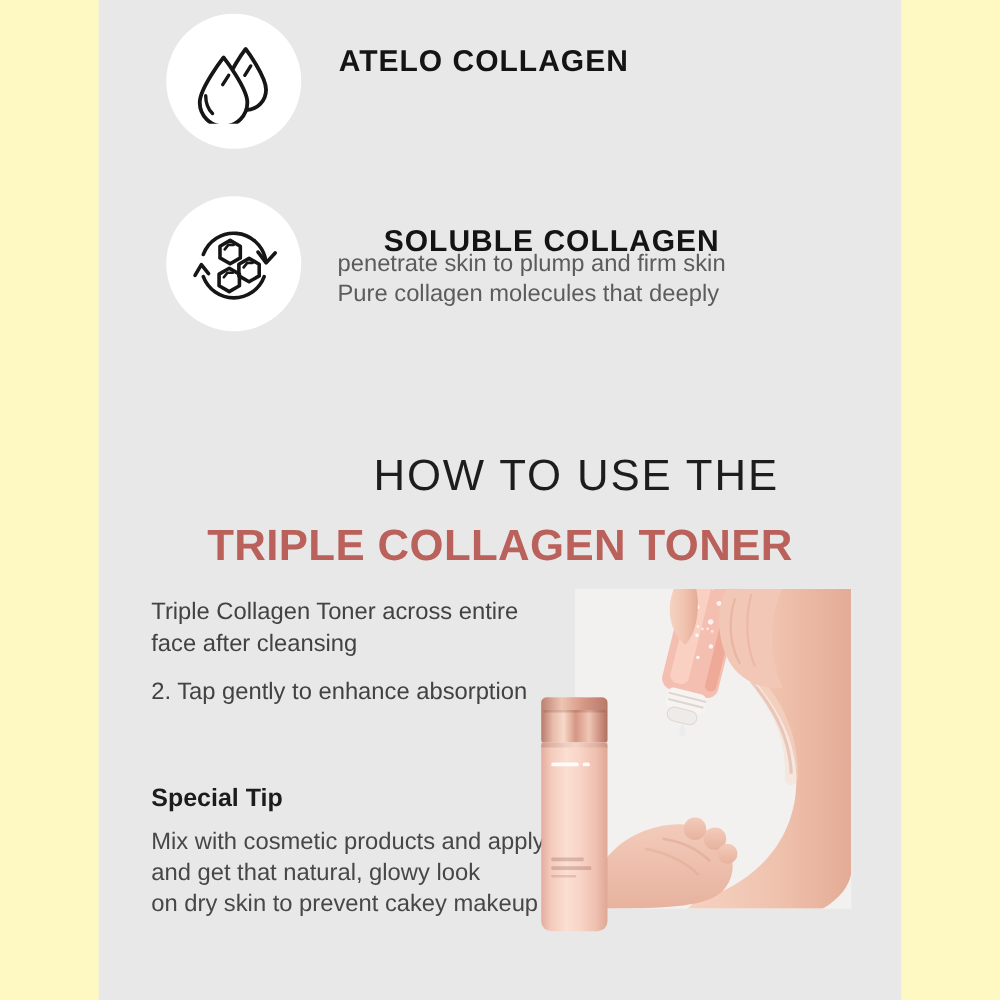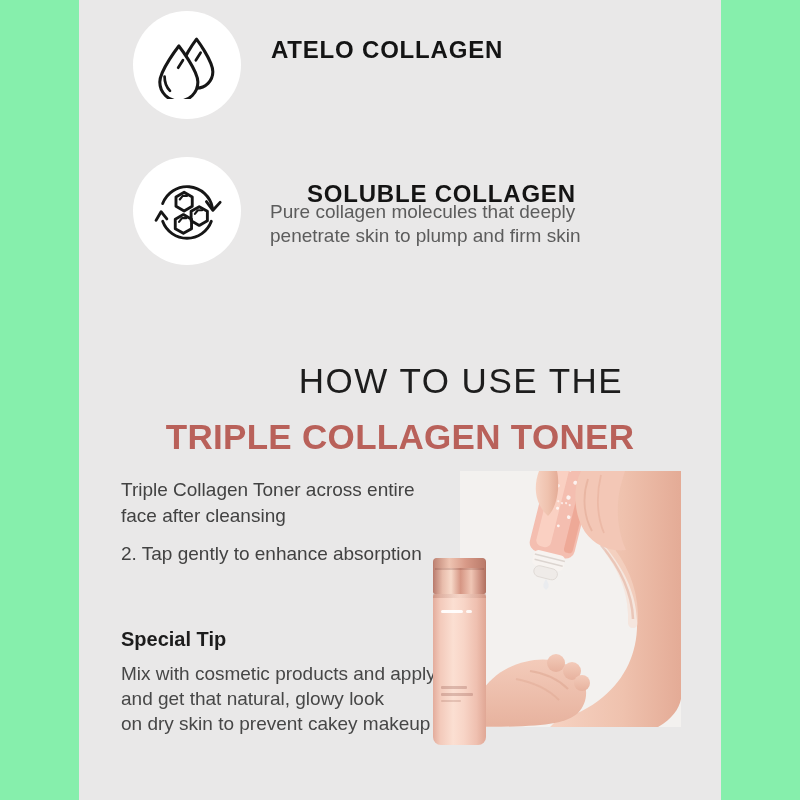--- a/index.html
+++ b/index.html
@@ -1,21 +1,21 @@
 <!DOCTYPE html>
 <html><head>
 <meta charset="utf-8">
 <style>
   html,body{margin:0;padding:0;}
   body{
     width:800px;height:800px;background:#ffffff;
     font-family:"Liberation Sans","DejaVu Sans",sans-serif;
     -webkit-font-smoothing:antialiased;
   }
-  #page{position:relative;width:800px;height:800px;overflow:hidden;background:#86efac;}
+  #page{position:relative;width:800px;height:800px;overflow:hidden;background:#fef9c3;}
   .abs{position:absolute;}
   .panel{left:79px;top:0;width:642px;height:800px;background:#e9e8e8;}
 
   
   .icon-circle{
     width:108px;height:108px;border-radius:50%;background:#ffffff;
     display:flex;align-items:center;justify-content:center;
   }
   .circle-1{left:133px;top:11px;}
   .circle-2{left:133px;top:157px;}
@@ -107,22 +107,22 @@
         <path d="M67 44 L78.3 50.5 L78.3 63.5 L67 70 L55.7 63.5 L55.7 50.5 Z"></path>
         <path d="M45 55 L56.3 61.5 L56.3 74.5 L45 81 L33.7 74.5 L33.7 61.5 Z"></path>
         <path d="M40 34 L44 29 L50 29" stroke-width="3"></path>
         <path d="M61 54 L65 49 L71 49" stroke-width="3"></path>
         <path d="M39 65 L43 60 L49 60" stroke-width="3"></path>
       </g>
     </svg>
   </div>
   <div class="abs feat-title title-2">SOLUBLE COLLAGEN</div>
   <div class="abs feat-desc desc-2">
+    <div class="desc-line">penetrate skin to plump and firm skin</div>
     <div class="desc-line">Pure collagen molecules that deeply</div>
-    <div class="desc-line">penetrate skin to plump and firm skin</div>
   </div>
 
   <div class="abs how-line1">HOW TO USE THE</div>
   <div class="abs how-line2" style="color: rgb(185, 97, 90);">TRIPLE COLLAGEN TONER</div>
 
   <div class="abs steps">
     <div class="step-block">
       <div class="step-line">Triple Collagen Toner across entire</div>
       <div class="step-line">face after cleansing</div>
     </div>

